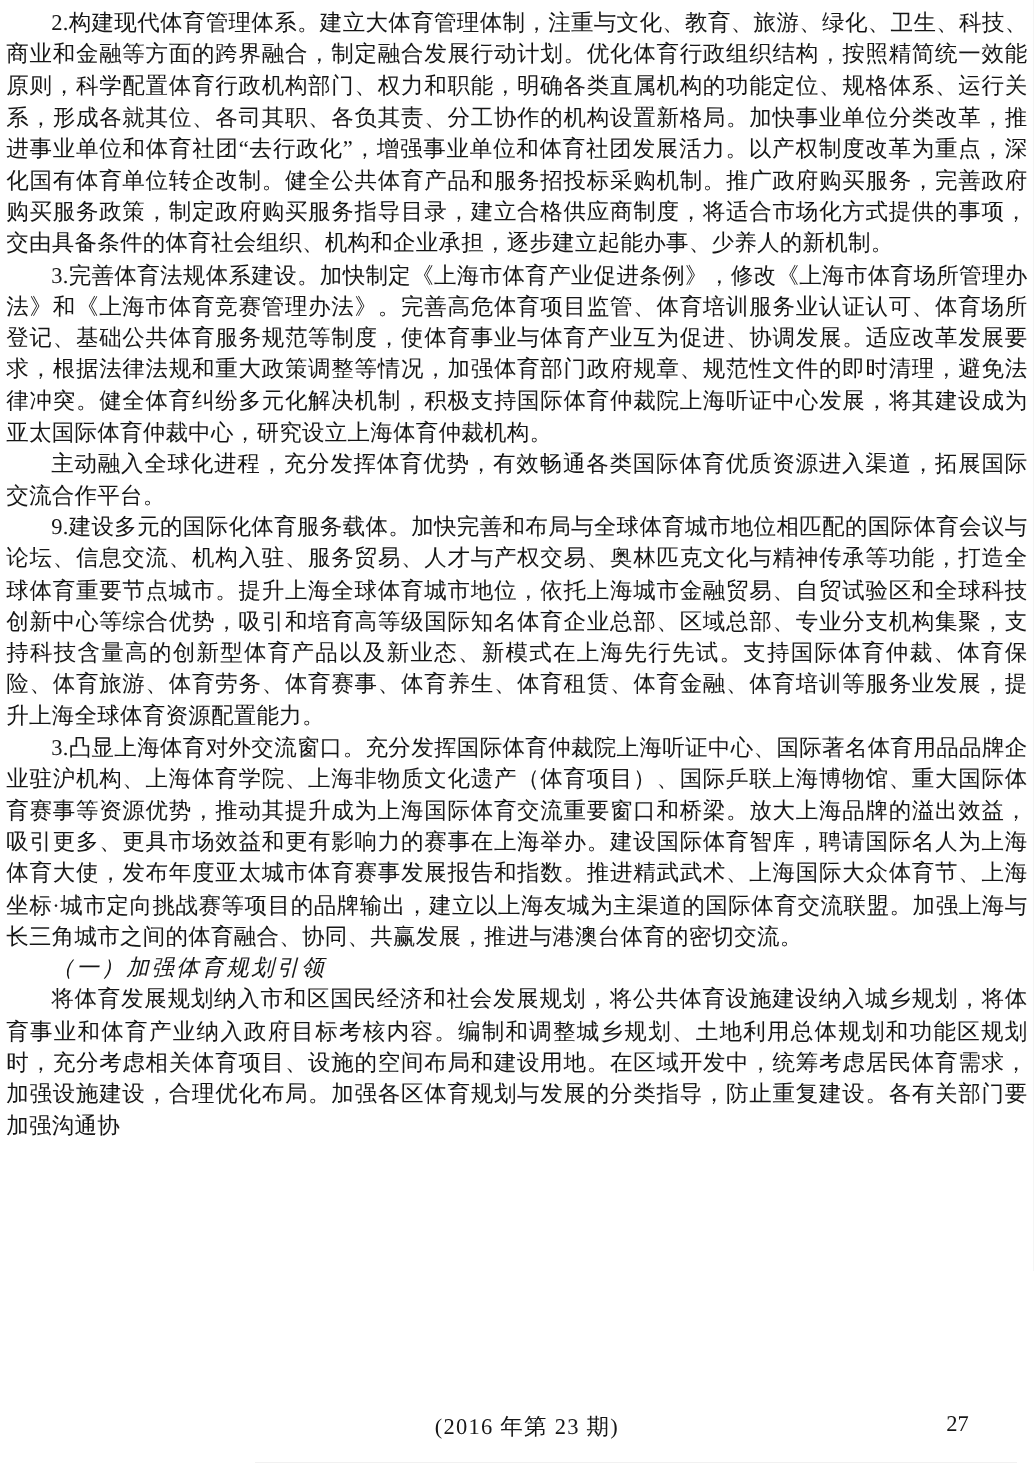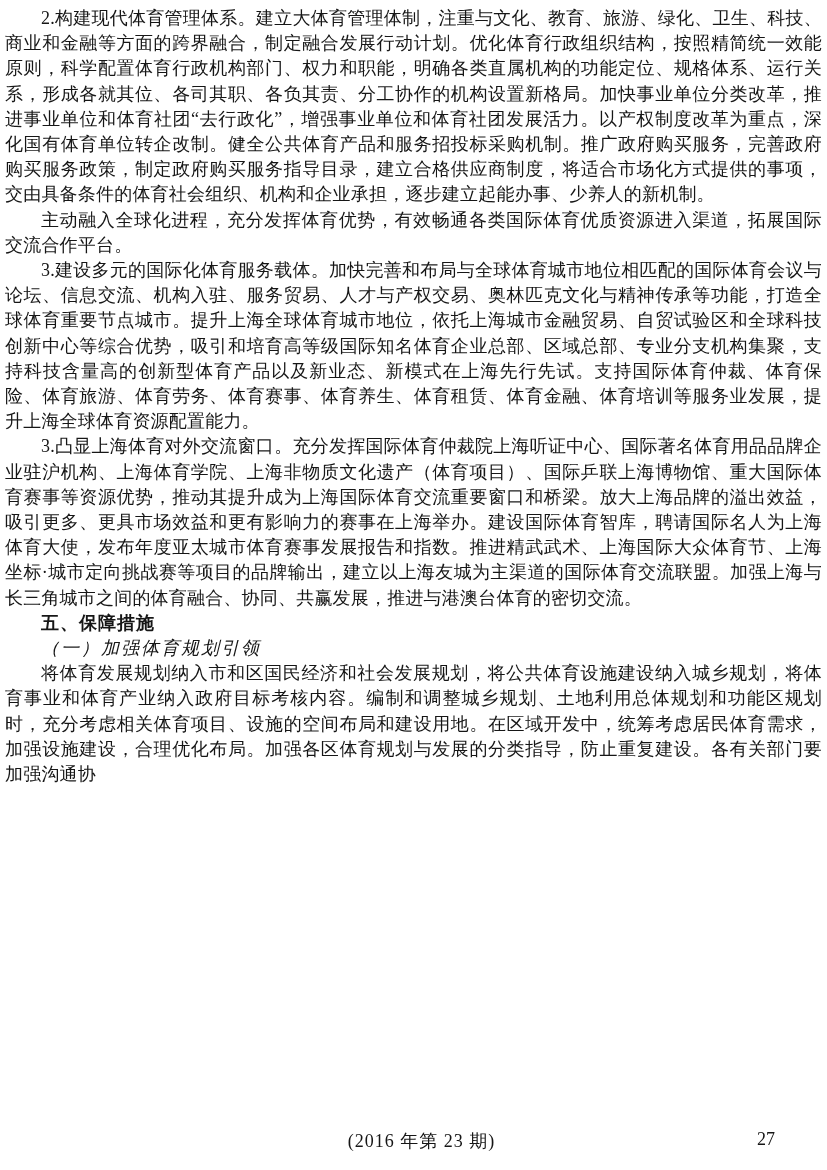--- a/index.html
+++ b/index.html
@@ -68,24 +68,24 @@
     font-size: 18px;
   }
 </style>
 </head>
 <body>
 
 <div class="page">
 
   <div class="text-block">
     <p>2.构建现代体育管理体系。建立大体育管理体制，注重与文化、教育、旅游、绿化、卫生、科技、商业和金融等方面的跨界融合，制定融合发展行动计划。优化体育行政组织结构，按照精简统一效能原则，科学配置体育行政机构部门、权力和职能，明确各类直属机构的功能定位、规格体系、运行关系，形成各就其位、各司其职、各负其责、分工协作的机构设置新格局。加快事业单位分类改革，推进事业单位和体育社团“去行政化”，增强事业单位和体育社团发展活力。以产权制度改革为重点，深化国有体育单位转企改制。健全公共体育产品和服务招投标采购机制。推广政府购买服务，完善政府购买服务政策，制定政府购买服务指导目录，建立合格供应商制度，将适合市场化方式提供的事项，交由具备条件的体育社会组织、机构和企业承担，逐步建立起能办事、少养人的新机制。</p>
+    <p>3.完善体育法规体系建设。加快制定《上海市体育产业促进条例》，修改《上海市体育场所管理办法》和《上海市体育竞赛管理办法》。完善高危体育项目监管、体育培训服务业认证认可、体育场所登记、基础公共体育服务规范等制度，使体育事业与体育产业互为促进、协调发展。适应改革发展要求，根据法律法规和重大政策调整等情况，加强体育部门政府规章、规范性文件的即时清理，避免法律冲突。健全体育纠纷多元化解决机制，积极支持国际体育仲裁院上海听证中心发展，将其建设成为亚太国际体育仲裁中心，研究设立上海体育仲裁机构。</p>
     <p>主动融入全球化进程，充分发挥体育优势，有效畅通各类国际体育优质资源进入渠道，拓展国际交流合作平台。</p>
-    <p>3.建设多元的国际化体育服务载体。加快完善和布局与全球体育城市地位相匹配的国际体育会议与论坛、信息交流、机构入驻、服务贸易、人才与产权交易、奥林匹克文化与精神传承等功能，打造全球体育重要节点城市。提升上海全球体育城市地位，依托上海城市金融贸易、自贸试验区和全球科技创新中心等综合优势，吸引和培育高等级国际知名体育企业总部、区域总部、专业分支机构集聚，支持科技含量高的创新型体育产品以及新业态、新模式在上海先行先试。支持国际体育仲裁、体育保险、体育旅游、体育劳务、体育赛事、体育养生、体育租赁、体育金融、体育培训等服务业发展，提升上海全球体育资源配置能力。</p>
+    <p>9.建设多元的国际化体育服务载体。加快完善和布局与全球体育城市地位相匹配的国际体育会议与论坛、信息交流、机构入驻、服务贸易、人才与产权交易、奥林匹克文化与精神传承等功能，打造全球体育重要节点城市。提升上海全球体育城市地位，依托上海城市金融贸易、自贸试验区和全球科技创新中心等综合优势，吸引和培育高等级国际知名体育企业总部、区域总部、专业分支机构集聚，支持科技含量高的创新型体育产品以及新业态、新模式在上海先行先试。支持国际体育仲裁、体育保险、体育旅游、体育劳务、体育赛事、体育养生、体育租赁、体育金融、体育培训等服务业发展，提升上海全球体育资源配置能力。</p>
     <p>3.凸显上海体育对外交流窗口。充分发挥国际体育仲裁院上海听证中心、国际著名体育用品品牌企业驻沪机构、上海体育学院、上海非物质文化遗产（体育项目）、国际乒联上海博物馆、重大国际体育赛事等资源优势，推动其提升成为上海国际体育交流重要窗口和桥梁。放大上海品牌的溢出效益，吸引更多、更具市场效益和更有影响力的赛事在上海举办。建设国际体育智库，聘请国际名人为上海体育大使，发布年度亚太城市体育赛事发展报告和指数。推进精武武术、上海国际大众体育节、上海坐标·城市定向挑战赛等项目的品牌输出，建立以上海友城为主渠道的国际体育交流联盟。加强上海与长三角城市之间的体育融合、协同、共赢发展，推进与港澳台体育的密切交流。</p>
-    <p class="heading-hei">五、保障措施</p>
     <p class="heading-kai">（一）加强体育规划引领</p>
     <p>将体育发展规划纳入市和区国民经济和社会发展规划，将公共体育设施建设纳入城乡规划，将体育事业和体育产业纳入政府目标考核内容。编制和调整城乡规划、土地利用总体规划和功能区规划时，充分考虑相关体育项目、设施的空间布局和建设用地。在区域开发中，统筹考虑居民体育需求，加强设施建设，合理优化布局。加强各区体育规划与发展的分类指导，防止重复建设。各有关部门要加强沟通协</p>
   </div>
 
   <div class="footer">
     <span class="issue">(2016 年第 23 期)</span>
     <span class="page-number">27</span>
   </div>
 
 </div>

